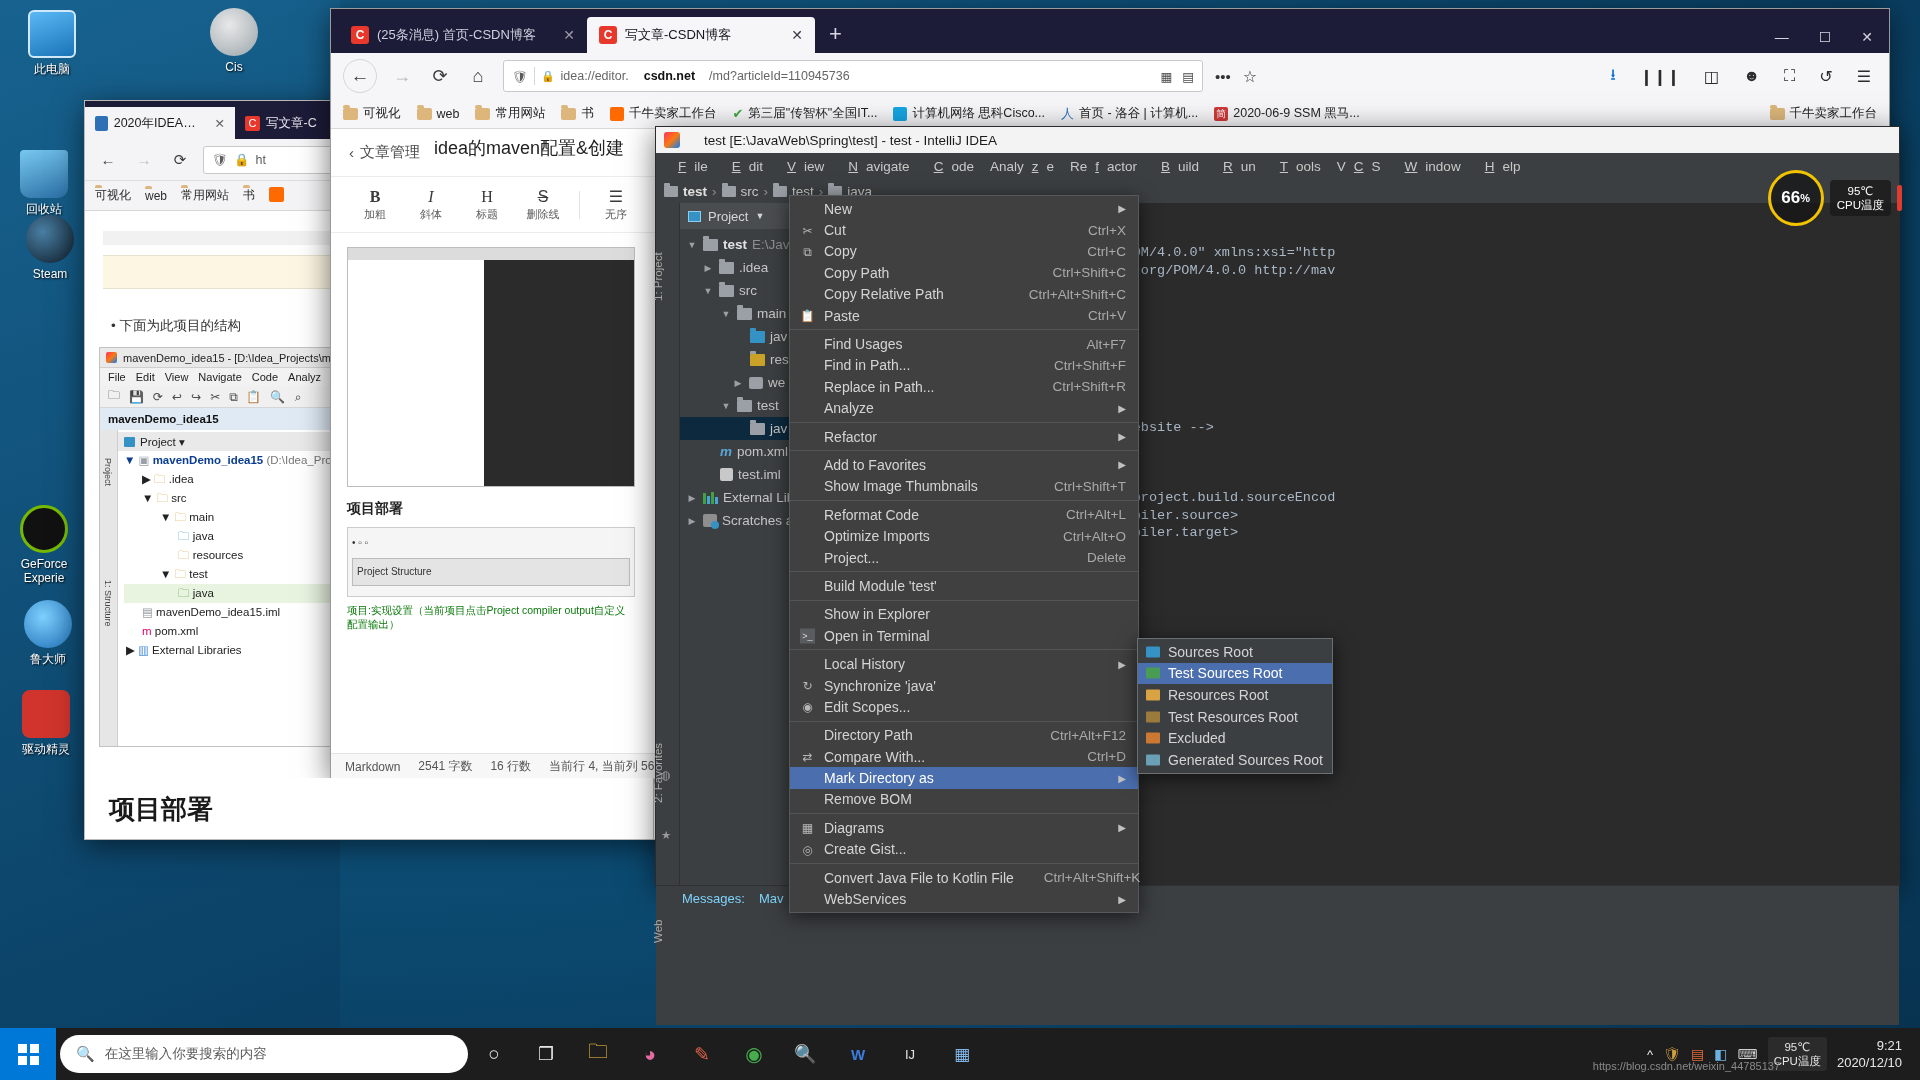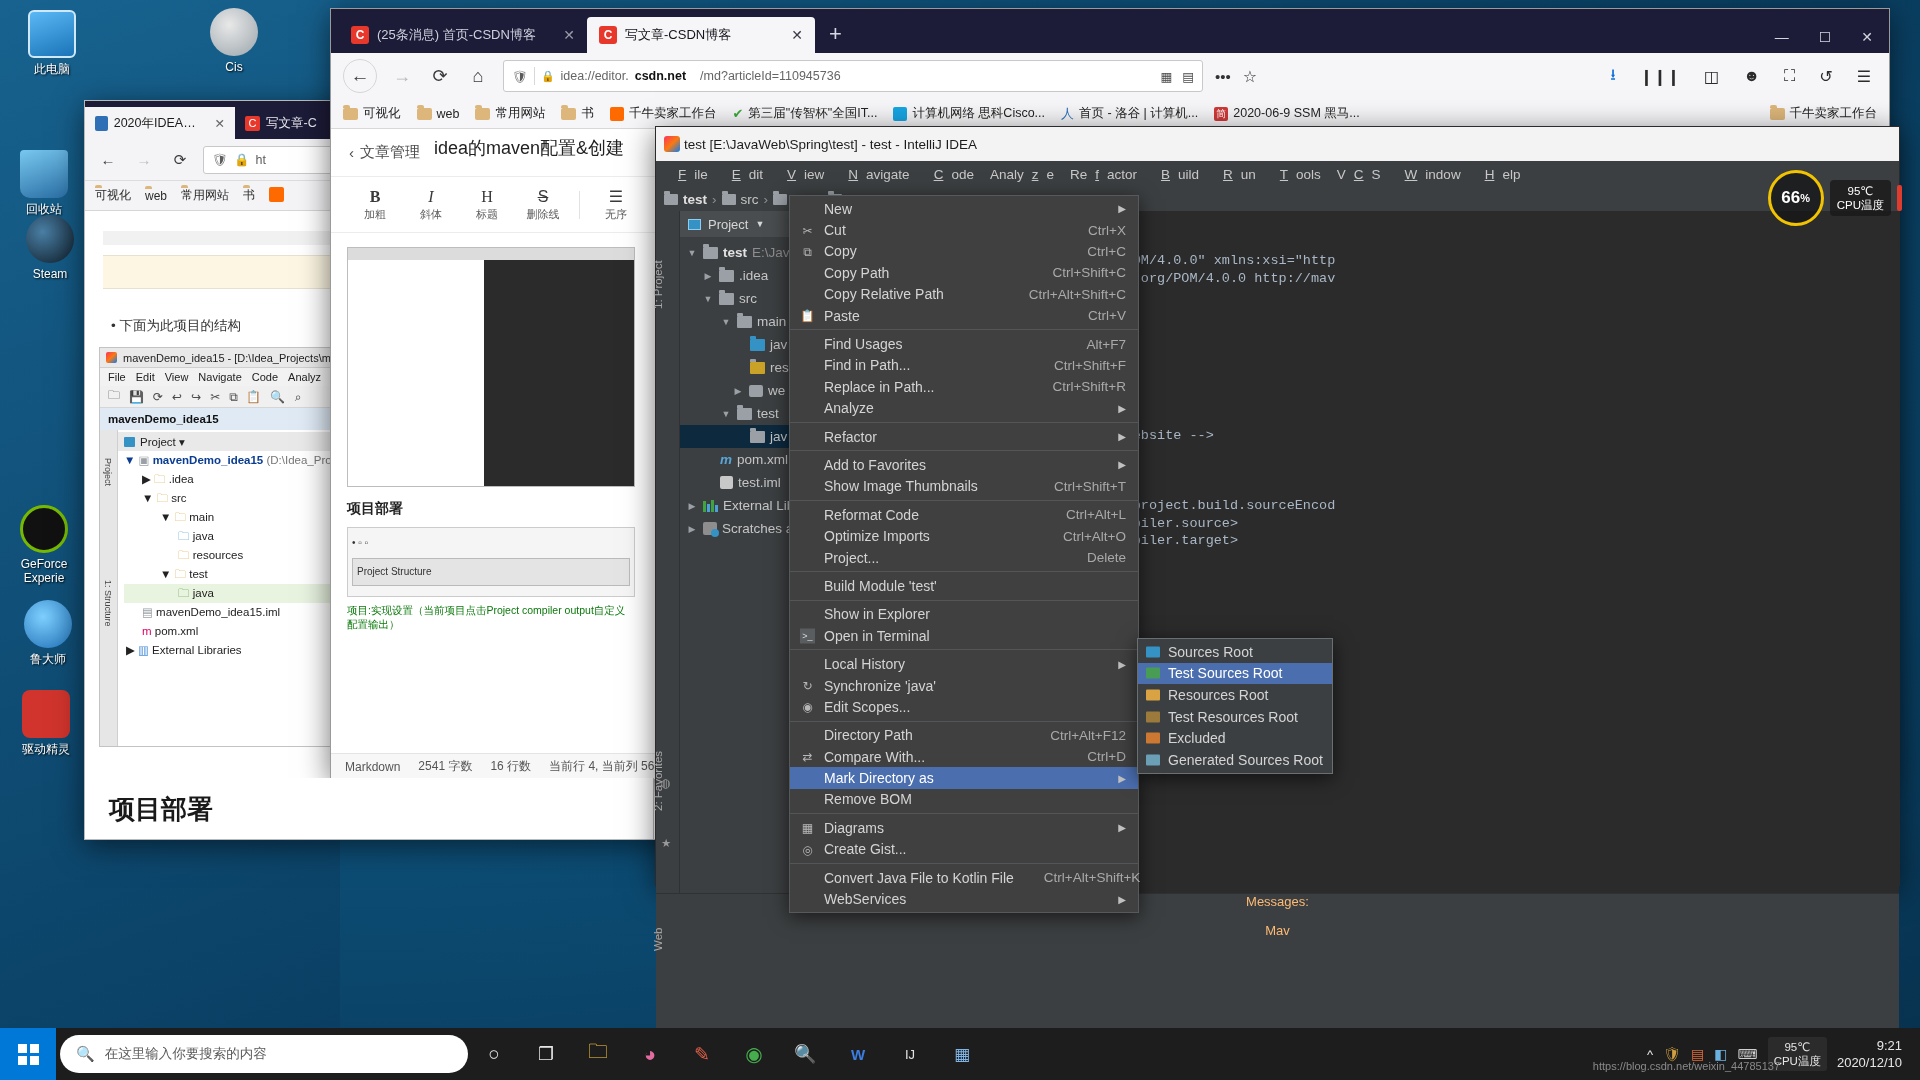--- a/index.html
+++ b/index.html
@@ -76,21 +76,21 @@
   #csdn .body{display:flex;height:calc(100% - 104px - 26px);}
   #csdn .mdcol{flex:0 0 320px;padding:14px 16px;font-size:13px;color:#333;overflow:hidden;line-height:22px;}
   #csdn .prevcol{flex:1;padding:12px 16px;overflow:hidden;}
   #csdn .statusbar{height:26px;background:#f7f7f7;border-top:1px solid #e4e4e4;display:flex;
         align-items:center;gap:18px;padding:0 14px;font-size:12px;color:#555;}
   .shot{border:1px solid #bdbdbd;background:#3c3f41;}
 
   
   #idea{ left:655px; top:126px; width:1245px; height:760px; background:#3c3f41;
          border:1px solid #2b2b2b; color:#bbb; z-index:30; font-size:13.5px;}
-  #idea .titlebar{height:34px;background:#f3f3f3;color:#1c1c1c;display:flex;align-items:center;gap:4px;padding:0 8px;font-size:13.5px;}
+  #idea .titlebar{height:26px;background:#f3f3f3;color:#1c1c1c;display:flex;align-items:center;gap:24px;padding:0 8px;font-size:13.5px;}
   #idea .ij-logo{width:16px;height:16px;background:linear-gradient(135deg,#fe315d,#f97a12 50%,#087cfa);border-radius:3px;position:relative;flex:none;}
   #idea .menubar{height:26px;background:#3c3f41;display:flex;align-items:center;gap:0;padding:0 6px;color:#c8c8c8;font-size:13.5px;}
   #idea .menubar span{padding:2px 8px;}
   #idea .crumbs{height:24px;background:#3c3f41;display:flex;align-items:center;gap:5px;padding:0 8px;color:#c5c5c5;font-size:13.5px;}
   .crumb-folder{width:14px;height:11px;background:#9aa0a6;border-radius:1px;display:inline-block;position:relative;}
   .crumb-folder::before{content:"";position:absolute;left:0;top:-3px;width:6px;height:3px;background:#9aa0a6;border-radius:1px 1px 0 0;}
   #idea .ide-body{display:flex;height:calc(100% - 26px - 26px - 24px);}
   .sidestrip{width:24px;background:#3c3f41;border-right:1px solid #2f3133;position:relative;color:#a7a7a7;font-size:11.5px;}
   .vlabel{position:absolute;left:-4px;transform:rotate(-90deg);transform-origin:left top;white-space:nowrap;}
   #idea .projpanel{width:230px;background:#3c3f41;border-right:1px solid #2f3133;}
@@ -99,21 +99,21 @@
   .trow{height:23px;display:flex;align-items:center;gap:5px;padding-left:6px;white-space:nowrap;}
   .trow.sel{background:#0d293e;}
   .tw{width:12px;color:#9aa0a6;font-size:9px;text-align:center;}
   .f-grey{width:15px;height:12px;background:#9aa0a6;border-radius:1px;position:relative;flex:none;}
   .f-grey::before{content:"";position:absolute;left:0;top:-3px;width:6px;height:3px;background:#9aa0a6;border-radius:1px 1px 0 0;}
   .f-blue{width:15px;height:12px;background:#3592c4;border-radius:1px;position:relative;flex:none;}
   .f-blue::before{content:"";position:absolute;left:0;top:-3px;width:6px;height:3px;background:#3592c4;border-radius:1px 1px 0 0;}
   #idea .editor{flex:1;background:#2b2b2b;color:#a9b7c6;font-family:"Liberation Mono","DejaVu Sans Mono",monospace;
                 font-size:13.5px;line-height:17.5px;padding:6px 4px;overflow:hidden;white-space:pre;}
   #idea .msgs{height:140px;background:#3c3f41;border-top:1px solid #2f3133;}
-  #idea .msgtabs{height:24px;display:flex;align-items:center;gap:14px;padding:0 26px;font-size:13px;color:#fdba74;flex-direction:column;}
+  #idea .msgtabs{height:24px;display:flex;align-items:center;gap:14px;padding:0 26px;font-size:13px;color:#7dd3fc;}
   #idea .msgbody{font-family:"Liberation Mono","DejaVu Sans Mono",monospace;font-size:13px;
                  line-height:17px;color:#b4b4b4;padding:2px 10px;white-space:pre;overflow:hidden;}
 
   
   .ctxmenu{position:absolute;background:#404040;border:1px solid #565a5c;
            box-shadow:0 4px 18px rgba(0,0,0,.6);z-index:60;padding:2px 0;font-size:14px;color:#d4d4d4;}
   .ctxmenu .mi{height:21.4px;display:flex;align-items:center;padding:0 12px 0 34px;position:relative;white-space:nowrap;}
   .ctxmenu .mi.hl{background:#4b6eaf;color:#fff;}
   .ctxmenu .mi .acc{margin-left:auto;padding-left:30px;color:#a9a9a9;font-size:13.5px;}
   .ctxmenu .mi .arrow{margin-left:auto;padding-left:24px;font-size:10px;color:#c0c0c0;}
@@ -306,21 +306,21 @@
     <span class="navbtn" style="width:34px;height:34px;border:1px solid #d6d6d6;border-radius:50%;font-size:19px;">←</span>
     <span class="navbtn" style="font-size:18px;color:#b7b7b7;">→</span>
     <span class="navbtn" style="font-size:18px;">⟳</span>
     <span class="navbtn" style="font-size:18px;">⌂</span>
 
     <span class="urlbox" style="height:32px;max-width:700px;">
       <span style="color:#5a5a5a;">🛡</span>
       <span style="width:1px;height:18px;background:#d8d8d8;"></span>
       <span style="color:#4a4a4a;font-size:11px;">🔒</span>
       <span style="color:#666;">idea://editor.</span>
-        <span style="color:#111;font-weight:bold;">csdn.net</span>
+        <span style="color:#111;font-weight:bold;margin-left:9px;">csdn.net</span>
         <span style="color:#666;margin-left:8px;">/md?articleId=110945736</span>
       <span style="margin-left:auto;display:flex;gap:10px;color:#4a4a4a;">
         <span>▦</span>
         <span>▤</span>
       </span>
     </span>
     <span style="color:#333;font-size:15px;">•••</span>
     <span style="color:#333;font-size:16px;">☆</span>
 
     <span style="margin-left:auto;display:flex;align-items:center;gap:24px;color:#0a6fd8;font-size:16px;padding-right:6px;">

